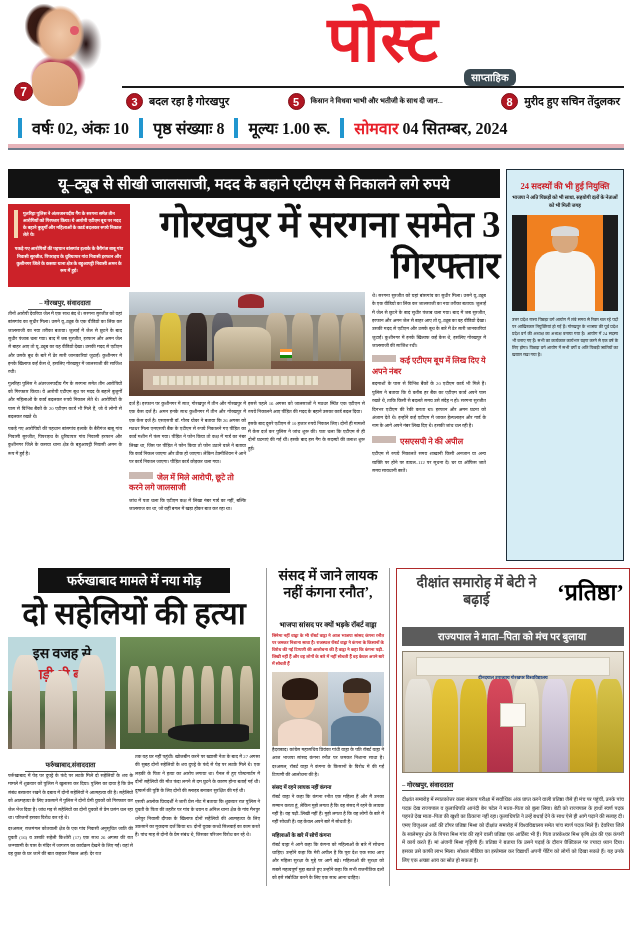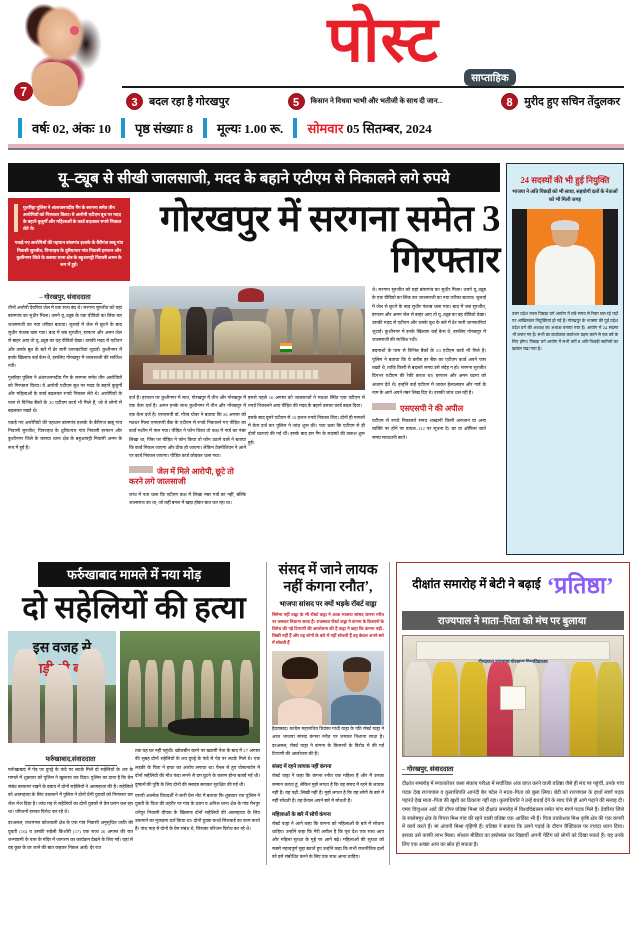--- a/index.html
+++ b/index.html
@@ -97,28 +97,28 @@
   .reg {
     background: #3f6063; color: #fff;
     font-size: 15px; letter-spacing: .5px;
     padding: 2px 9px 3px 9px;
     font-family: "Liberation Sans", sans-serif;
     margin-right: 10px;
   }
   .vsep { width: 4px; height: 20px; background: #2196cf; margin: 0 10px; flex: 0 0 4px; }
   .ibtxt {
     font-family: "Liberation Serif", serif; font-weight: bold;
-    font-size: 13px; color: #111; white-space: nowrap;
+    font-size: 16px; color: #111; white-space: nowrap;
   }
   .ibtxt .day { color: #e8202a; }
   .infobar-rule { height: 4px; background: #e7b3b9; margin-top: 3px; }
   .infobar-rule2 { height: 2px; background: #6f7a8a; }
 
   
-  .body-grid { display: flex; margin-top: 13px; gap: 6px; }
+  .body-grid { display: flex; margin-top: 19px; gap: 6px; }
   .col-main  { width: 492px; flex: 0 0 492px; }
   .col-side  { width: 118px; flex: 0 0 118px; }
 
   
   .kicker {
     background: #121212; color: #fff;
     font-family: "Liberation Serif", serif; font-weight: bold;
     font-size: 15px; text-align: center;
     padding: 4px 6px 5px 6px; letter-spacing: .2px;
     white-space: nowrap; overflow: hidden;
@@ -288,21 +288,21 @@
   .two-col { display:flex; gap: 2px; margin-top: 4px; }
   .two-col > div { flex: 1; }
 
   
   .head3 {
     font-family: "Liberation Serif", serif; font-weight:bold;
     font-size: 14px; text-align:center; line-height:1.2; color:#111;
   }
   .head3sub {
     font-family: "Liberation Serif", serif; font-weight:bold;
-    font-size: 7px; text-align:center; color:#111; margin-top:3px;
+    font-size: 7px; text-align:center; color:#111; margin-top:18px;
   }
   .redlead {
     font-family: "Liberation Serif", serif; font-weight:bold;
     font-size: 4.4px; line-height:1.6; color:#cc2229; text-align:justify; margin-top:3px;
   }
   .ph-kangana { height: 74px; margin-top: 5px; display:flex; overflow:hidden; }
   .ph-kangana .kl { flex:1; position:relative; background:linear-gradient(180deg,#ded3c4,#b8a894); }
   .ph-kangana .kl .f { position:absolute; left:24%; top:16%; width:52%; height:46%;
     background:#e6c3a4; border-radius:48%; }
   .ph-kangana .kl .h { position:absolute; left:18%; top:8%; width:64%; height:30%;
@@ -317,27 +317,27 @@
   .ph-kangana .kr .s { position:absolute; left:6%; bottom:0; width:88%; height:40%;
     background:#5d7b95; border-radius:40% 40% 0 0; }
   .mini-head {
     font-family:"Liberation Serif",serif; font-weight:bold; font-size:5.4px;
     color:#111; margin: 4px 0 2px 0;
   }
 
   
   .box-c { border: 1px solid #b02a2a; padding: 5px; }
   .head4row { display:flex; align-items:center; justify-content:center; gap: 6px; }
-  .head4a { font-family:"Liberation Serif",serif; font-weight:bold; font-size:12px;
-    line-height:1.22; color:#000000; text-align:center; }
+  .head4a { font-family:"Liberation Serif",serif; font-weight:bold; font-size:14px;
+    line-height:1.22; color:#404040; text-align:center; }
   .head4b { font-family:"Liberation Serif",serif; font-weight:bold; font-size:23px;
-    color:#8b5cf6; }
+    color:#000000; }
   .greybar {
     background:#5c5c5c; color:#fff; font-family:"Liberation Serif",serif; font-weight:bold;
-    font-size: 10px; text-align:center; padding: 2px 6px 3px 4px; margin-top: 11px;
+    font-size: 10px; text-align:center; padding: 2px 6px 3px 4px; margin-top: 19px;
   }
   .ph-convo { height: 122px; margin-top: 5px; position:relative; overflow:hidden;
     background: linear-gradient(180deg,#e9e3d6 0%,#d8cfbe 30%,#b9a98f 100%);
     border: 1px solid #8a7f6c; }
   .ph-convo .banner { position:absolute; left:6%; right:6%; top:4%; height:16%;
     background:#f2efe6; border:1px solid #cfc7b5; }
   .ph-convo .bt { position:absolute; left:0; right:0; top:18%; text-align:center;
     font-size:4.6px; font-family:"Liberation Serif",serif; font-weight:bold; color:#1b3f7a; }
   .ph-convo .num { position:absolute; left:52%; top:24%; font-size:9px; color:#9a7a22;
     font-family:"Liberation Serif",serif; font-weight:bold; }
@@ -402,21 +402,21 @@
   <div class="infobar">
     <span class="vsep"></span>
     <span class="ibtxt">वर्षः 02, अंकः 10</span>
     <span class="vsep"></span>
     <span class="ibtxt">पृष्ठ संख्याः 8</span>
     <span class="vsep"></span>
     <span class="ibtxt">मूल्यः 1.00 रू.</span>
     <span class="vsep"></span>
     <span class="ibtxt">
       <span class="day">सोमवार</span>
-      <span>05 सितम्बर, 2024</span>
+      <span>04 सितम्बर, 2024</span>
     </span>
   </div>
   <div class="infobar-rule"></div>
   <div class="infobar-rule2"></div>
 
   <div class="body-grid">
 
     <div class="col-main">
 
       <div class="kicker">यू–ट्यूब से सीखी जालसाजी, मदद के बहाने एटीएम से निकालने लगे रुपये</div>
@@ -467,20 +467,23 @@
             </div>
             <div>
               <div class="para">इससे पहले 16 अगस्त को जालसाजों ने मठधर स्थित एक एटीएम से रुपये निकालने आए पीड़ित की मदद के बहाने उसका कार्ड बदल दिया।</div>
               <div class="para">इसके बाद दूसरे एटीएम से 10 हजार रुपये निकाल लिए। दोनों ही मामलों में केस दर्ज कर पुलिस ने जांच शुरू की। पता चला कि एटीएम से ही दोनों घटनाएं की गई थीं। इसके बाद इस गैंग के सदस्यों की तलाश शुरू हुई।</div>
             </div>
           </div>
         </div>
 
         <div class="ac">
           <div class="para">थे। सरगना सुरजीत को यहां बांसगांव का सुधीर मिला। उसने यू–ट्यूब के एक वीडियो का लिंक कर जालसाजी का नया तरीका बताया। जुलाई में जेल से छूटने के बाद सुधीर पंजाब चला गया। बाद में जब सुरजीत, इरफान और अमन जेल से बाहर आए तो यू–ट्यूब का वह वीडियो देखा। उसकी मदद से एटीएम और उसके बूथ के बारे में ढेर सारी जानकारियां जुटाईं। कुशीनगर में इनके खिलाफ कई केस थे, इसलिए गोरखपुर में जालसाजी की साजिश रची।</div>
+          <div class="subhead">
+            <span class="tick"></span><span>कई एटीएम बूथ में लिख दिए ये अपने नंबर</span>
+          </div>
           <div class="para">बदमाशों के पास से विभिन्न बैंकों के 20 एटीएम कार्ड भी मिले हैं। पुलिस ने बताया कि ये करीब हर बैंक का एटीएम कार्ड अपने पास रखते थे, ताकि किसी से बदलते समय उसे संदेह न हो। सरगना सुरजीत दिनभर एटीएम की रेकी करता था। इरफान और अमन घटना को अंजाम देते थे। इन्होंने कई एटीएम में जाकर हेल्पलाइन और गार्ड के नाम के आगे अपने नंबर लिख दिए थे। इसकी जांच चल रही है।</div>
           <div class="subhead">
             <span class="tick"></span><span>एसएसपी ने की अपील</span>
           </div>
           <div class="para">एटीएम से रुपये निकालते समय शाखानी किसी अनजान या अन्य व्यक्ति पर होने पर डायल–112 पर सूचना दें। घर या ऑफिस जाते समय सावधानी बरतें।</div>
         </div>
       </div>
     </div>
 
     <div class="col-side">

